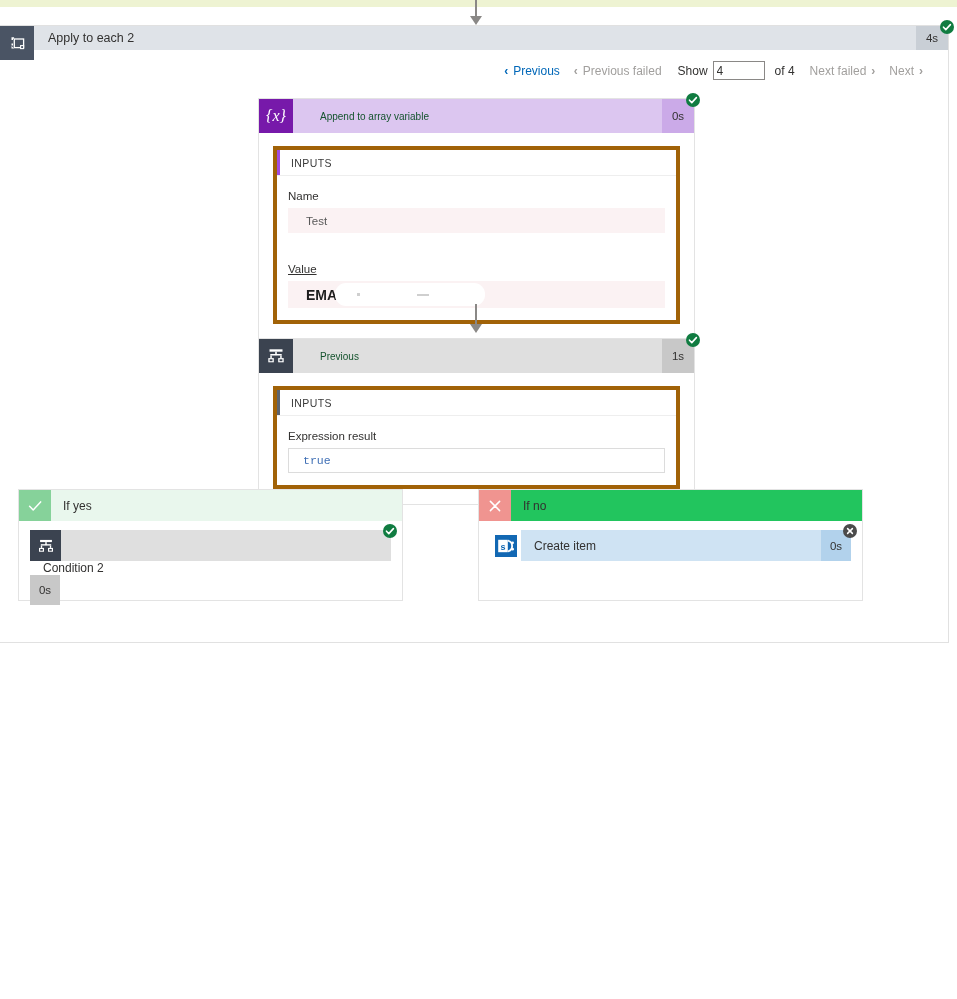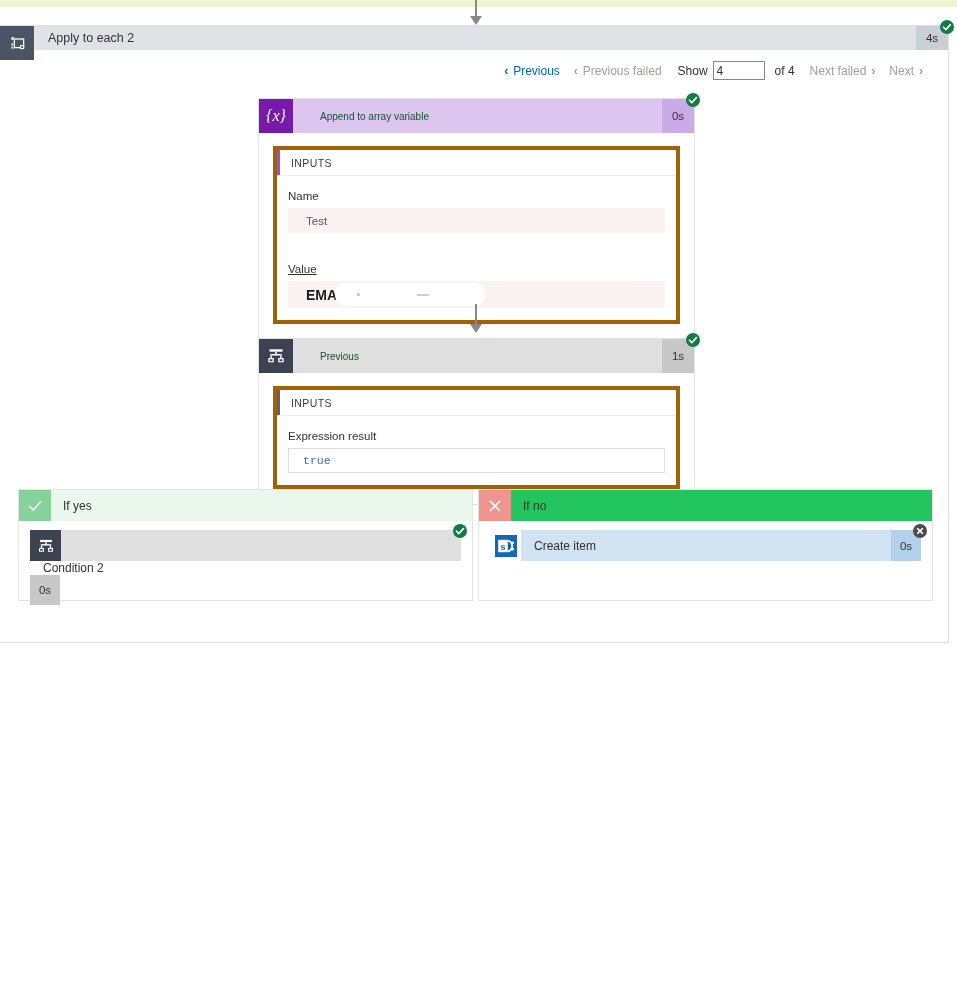--- a/index.html
+++ b/index.html
@@ -282,21 +282,21 @@
     align-items: center;
     padding-left: 14px;
     font-family: "Liberation Mono", monospace;
     font-size: 11.5px;
     color: #3f6fb5;
   }
 
   
   .branch {
     position: absolute;
-    width: 455px;
+    width: 385px;
     height: 112px;
     box-sizing: border-box;
     border: 1px solid #e3e3e3;
     background: #ffffff;
   }
   .branch-head {
     height: 31px;
     display: flex;
     align-items: stretch;
   }

